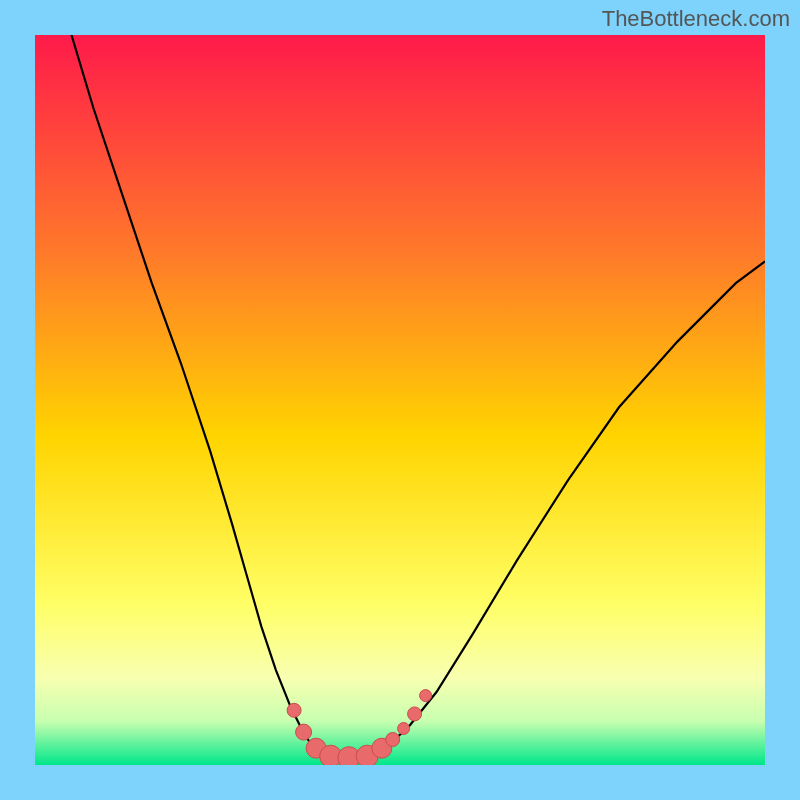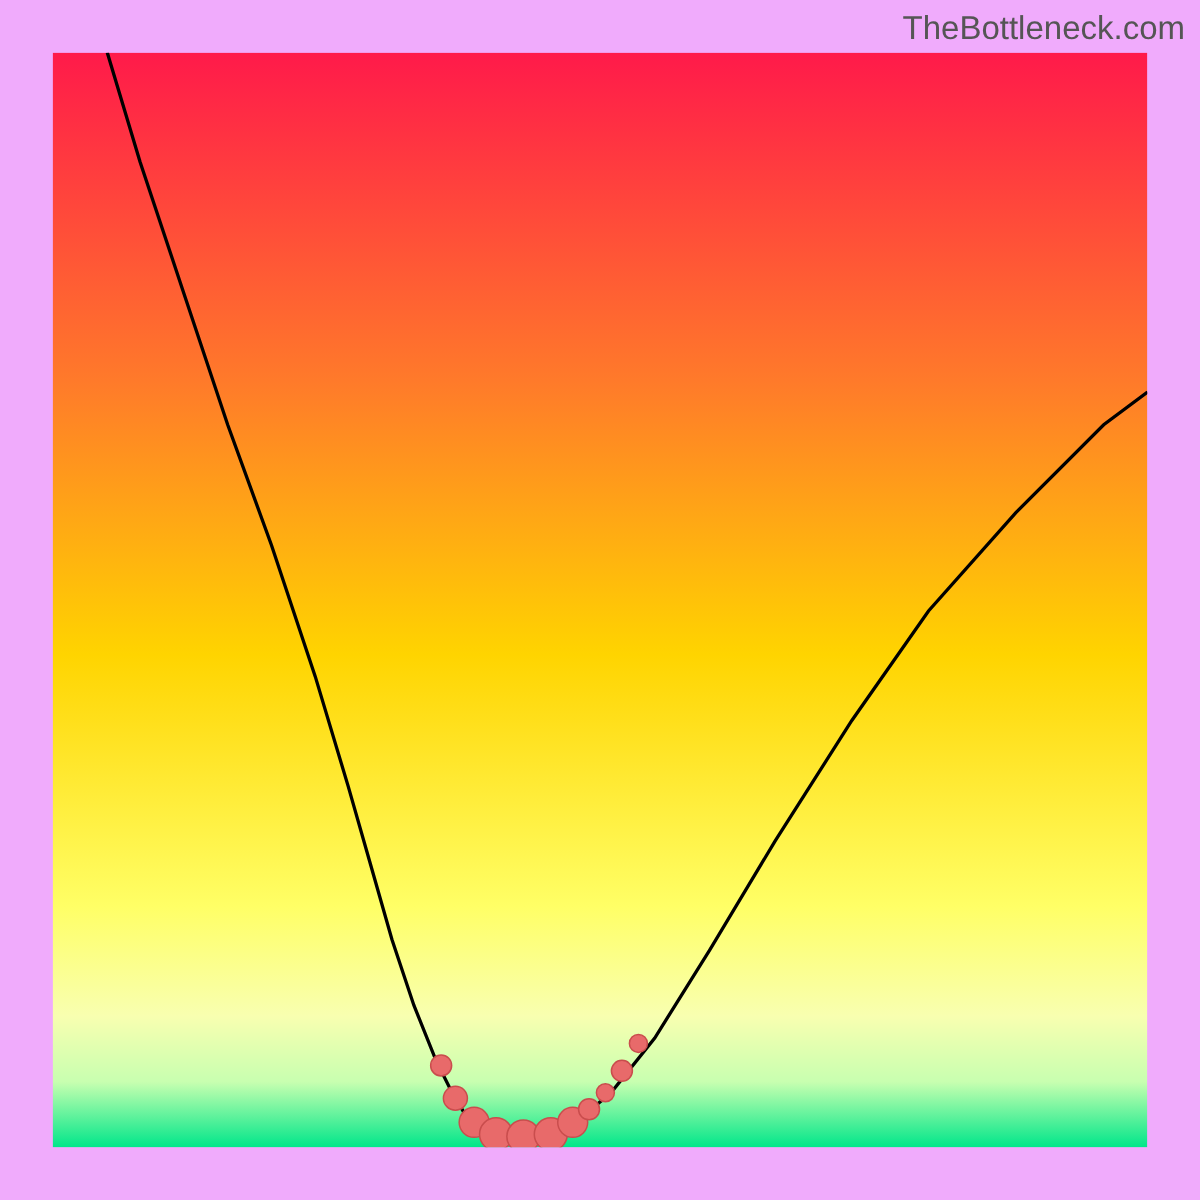--- a/index.html
+++ b/index.html
@@ -6,21 +6,21 @@
     margin: 0;
     padding: 0;
     width: 800px;
     height: 800px;
     overflow: hidden;
     font-family: Arial, sans-serif;
   }
   .outer {
     width: 800px;
     height: 800px;
-    background: #f0abfc;
+    background: #7dd3fc;
     position: relative;
   }
   .watermark {
     position: absolute;
     top: 6px;
     right: 10px;
     color: #555;
     font-size: 22px;
     font-weight: 500;
     z-index: 10;

